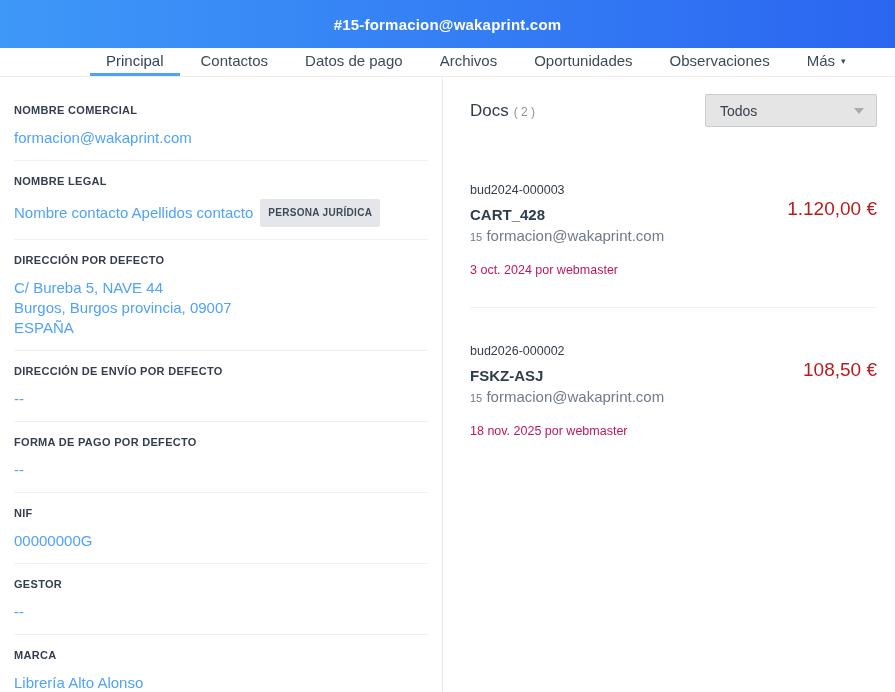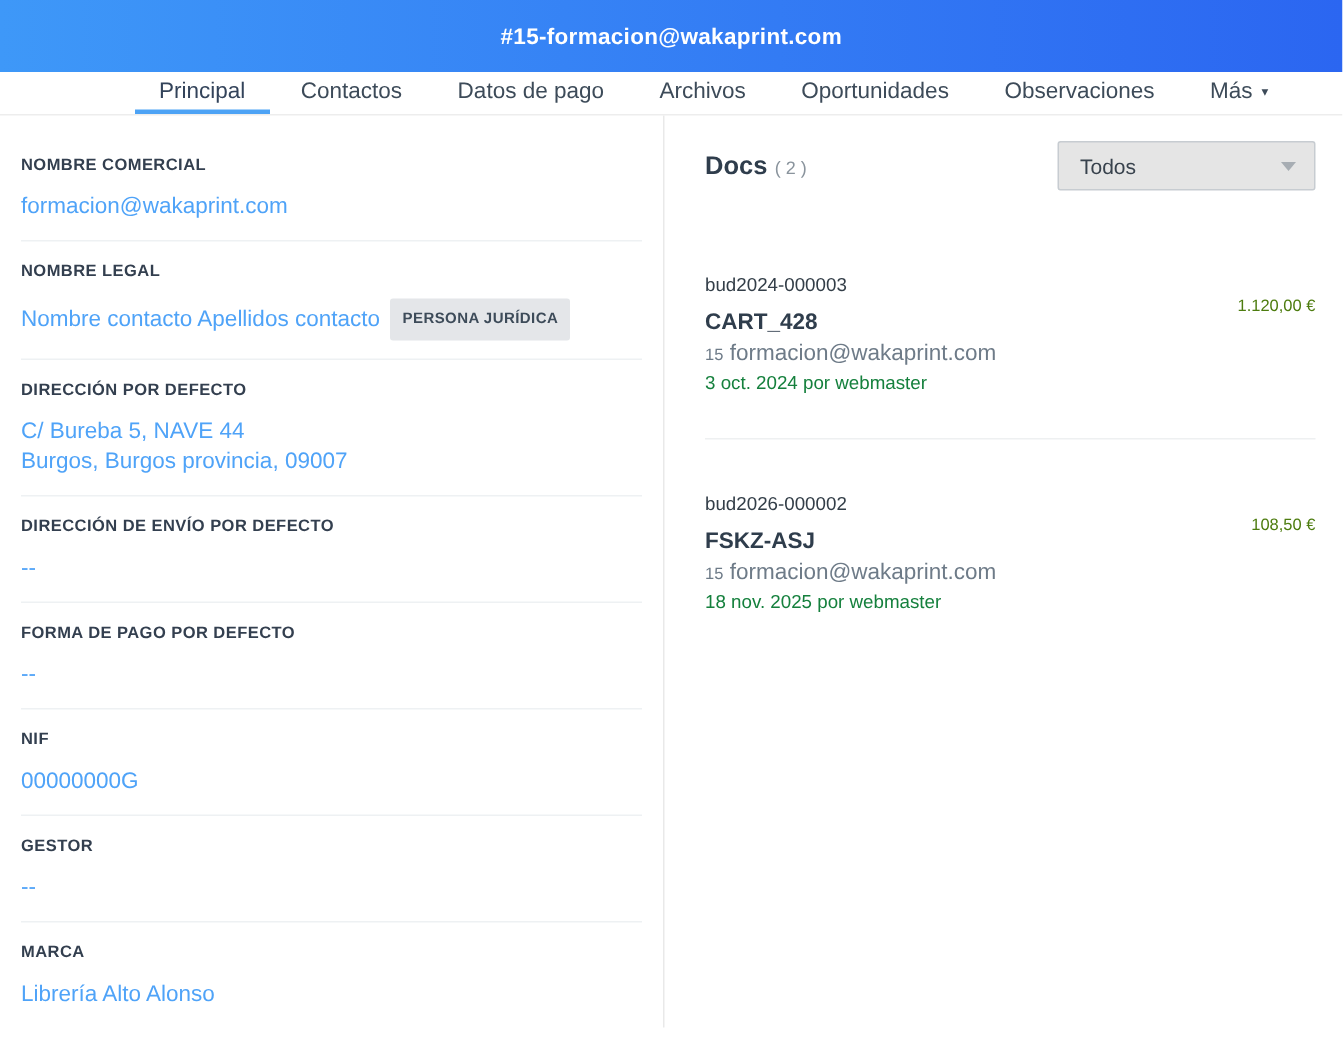--- a/index.html
+++ b/index.html
@@ -40,43 +40,43 @@
   .badge {
     display:inline-block; margin-left:7px; padding:4px 8px;
     background:#e4e6e9; color:#3d4b59; font-size:10px; font-weight:bold;
     letter-spacing:0.3px; border-radius:2px; vertical-align:2px;
   }
 
   
   .right-col { flex:1; padding:17px 18px 0 27px; }
   .docs-header { display:flex; align-items:center; justify-content:space-between; }
   .docs-title-wrap { display:flex; align-items:baseline; }
-  .docs-title { font-size:17px; font-weight:bold; color:#2f3d4c; }
+  .docs-title { font-size:17px; font-weight:normal; color:#2f3d4c; }
   .docs-count { font-size:12px; color:#8a949d; margin-left:5px; }
   .filter-select {
     width:172px; height:33px; background:#e5e5e5;
     border:1px solid #c7ccd1; border-radius:2px;
     display:flex; align-items:center; justify-content:space-between;
     padding:0 12px 0 14px; cursor:pointer;
   }
   .filter-value { font-size:14px; color:#38424d; }
   .filter-caret {
     width:0; height:0; border-left:5px solid transparent; border-right:5px solid transparent;
     border-top:6px solid #a7adb3;
   }
 
   .doc-list { margin-top:56px; }
   .doc { position:relative; cursor:pointer; }
   .doc.bordered { border-bottom:1px solid #eef0f1; padding-bottom:30px; margin-bottom:36px; }
   .doc-ref { font-size:12.5px; color:#333e48; }
-  .doc-amount { position:absolute; right:0; top:15px; font-size:11px; color:#4d7c0f; }
+  .doc-amount { position:absolute; right:0; top:15px; font-size:19px; color:#b91c1c; }
   .doc-title { font-size:15px; font-weight:bold; color:#2f3d4c; margin-top:9px; }
   .doc-contact { font-size:15px; color:#6e7b88; margin-top:4px; }
   .doc-contact-id { font-size:11px; }
-  .doc-meta { font-size:12.5px; color:#15803d; margin-top:4px; }
+  .doc-meta { font-size:12.5px; color:#be185d; margin-top:19px; }
 </style>
 </head>
 <body>
 
 <div class="header">
   <span class="header-title">#15-formacion@wakaprint.com</span>
 </div>
 
 <div class="nav">
   <div class="tab active">
@@ -115,20 +115,21 @@
     <div class="field">
       <div class="field-label">NOMBRE LEGAL</div>
       <div class="field-value"><span>Nombre contacto Apellidos contacto</span><span class="badge">PERSONA JURÍDICA</span></div>
     </div>
 
     <div class="field">
       <div class="field-label">DIRECCIÓN POR DEFECTO</div>
       <div class="field-value">
         <div>C/ Bureba 5, NAVE 44</div>
         <div>Burgos, Burgos provincia, 09007</div>
+        <div>ESPAÑA</div>
       </div>
     </div>
 
     <div class="field">
       <div class="field-label">DIRECCIÓN DE ENVÍO POR DEFECTO</div>
       <div class="field-value">--</div>
     </div>
 
     <div class="field">
       <div class="field-label">FORMA DE PAGO POR DEFECTO</div>

